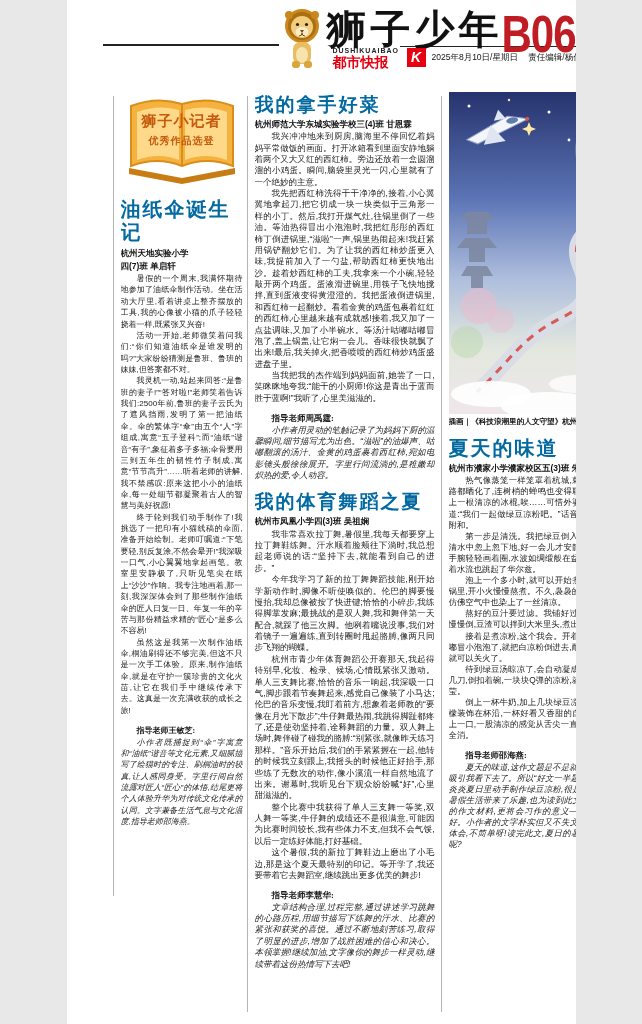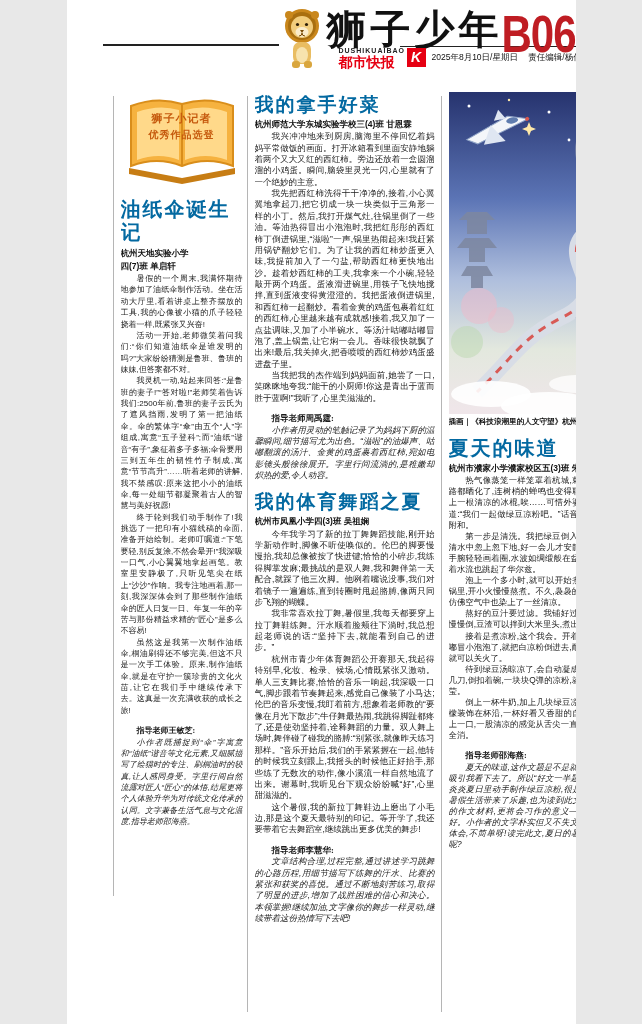--- a/index.html
+++ b/index.html
@@ -4,21 +4,21 @@
 <style>
   html,body{margin:0;padding:0;background:#e8e8e8;}
   .page{position:relative;width:509px;height:1024px;margin:0 auto;background:#ffffff;
         font-family:"Liberation Sans",sans-serif;color:#1a1a1a;overflow:hidden;}
 
   
   .m-rule-left{position:absolute;left:36px;top:44px;width:176px;height:2px;background:#222;}
   .m-rule-right{position:absolute;left:333px;top:46px;width:253px;height:1px;background:#222;}
   .lion{position:absolute;left:212px;top:5px;width:46px;height:64px;}
   .paper-title{position:absolute;left:260px;top:2px;font-size:40px;font-weight:bold;letter-spacing:4px;color:#111;}
-  .brand-block{position:absolute;left:272px;top:47px;width:80px;line-height:1;}
+  .brand-block{position:absolute;left:266px;top:47px;width:80px;line-height:1;}
   .brand-pinyin{font-size:7px;font-weight:bold;letter-spacing:1px;color:#222;}
   .brand-name{font-size:14px;font-weight:bold;color:#e60012;margin-top:1px;}
   .k-logo{position:absolute;left:340px;top:48px;width:19px;height:19px;background:#e60012;color:#fff;
           font-weight:bold;font-size:14px;text-align:center;line-height:19px;font-style:italic;}
   .dateline{position:absolute;left:365px;top:52px;font-size:8.5px;color:#111;white-space:nowrap;}
   .dateline span{margin-right:8px;}
   .page-label{position:absolute;right:0px;top:4px;font-size:42px;font-weight:900;color:#bf1d23;
               transform:scaleY(1.25);transform-origin:top;letter-spacing:-1px;}
 
   
@@ -40,21 +40,21 @@
   p.body{margin:0;text-indent:2em;text-align:justify;}
   .t-label{margin:9px 0 0 0;text-indent:2em;font-weight:bold;font-family:"Liberation Serif",serif;}
   .t-comment{margin:0;text-indent:2em;text-align:justify;font-family:Liberation Sans, sans-serif;
              font-style:italic;color:#222;}
 
   
   .badge{position:relative;width:118px;height:90px;margin:2px auto 6px auto;}
   .badge svg{position:absolute;left:0;top:0;}
   .badge-text{position:absolute;left:0;top:16px;width:100%;text-align:center;
               font-weight:bold;color:#c65a0e;line-height:1.5;}
-  .badge-text .b1{font-size:11px;letter-spacing:1px;}
+  .badge-text .b1{font-size:15px;letter-spacing:1px;}
   .badge-text .b2{font-size:10px;letter-spacing:1px;}
 
   
   .illo{width:210px;height:322px;display:block;}
   .illo-caption{font-size:7.6px;font-weight:bold;margin:3px 0 0 0;color:#111;
                 font-family:"Liberation Serif",serif;white-space:nowrap;overflow:hidden;}
 
   
   .host{position:absolute;left:602px;top:893px;writing-mode:vertical-rl;font-size:11px;
         letter-spacing:3px;color:#111;font-weight:bold;}
@@ -142,23 +142,24 @@
     <p class="body">我兴冲冲地来到厨房,脑海里不停回忆着妈妈平常做饭的画面。打开冰箱看到里面安静地躺着两个又大又红的西红柿。旁边还放着一盒圆溜溜的小鸡蛋。瞬间,脑袋里灵光一闪,心里就有了一个绝妙的主意。</p>
     <p class="body">我先把西红柿洗得干干净净的,接着,小心翼翼地拿起刀,把它切成一块一块类似于三角形一样的小丁。然后,我打开煤气灶,往锅里倒了一些油。等油热得冒出小泡泡时,我把红彤彤的西红柿丁倒进锅里,“滋啦”一声,锅里热闹起来!我赶紧用锅铲翻炒它们。为了让我的西红柿炒蛋更入味,我提前加入了一勺盐,帮助西红柿更快地出沙。趁着炒西红柿的工夫,我拿来一个小碗,轻轻敲开两个鸡蛋。蛋液滑进碗里,用筷子飞快地搅拌,直到蛋液变得黄澄澄的。我把蛋液倒进锅里,和西红柿一起翻炒。看着金黄的鸡蛋包裹着红红的西红柿,心里越来越有成就感!接着,我又加了一点盐调味,又加了小半碗水。等汤汁咕嘟咕嘟冒泡了,盖上锅盖,让它焖一会儿。香味很快就飘了出来!最后,我关掉火,把香喷喷的西红柿炒鸡蛋盛进盘子里。</p>
     <p class="body">当我把我的杰作端到妈妈面前,她尝了一口,笑眯眯地夸我:“能干的小厨师!你这是青出于蓝而胜于蓝啊!”我听了,心里美滋滋的。</p>
 
     <p class="t-label">指导老师周禹霆:</p>
     <p class="t-comment">小作者用灵动的笔触记录了为妈妈下厨的温馨瞬间,细节描写尤为出色。“滋啦”的油爆声、咕嘟翻滚的汤汁、金黄的鸡蛋裹着西红柿,宛如电影镜头般徐徐展开。字里行间流淌的,是稚嫩却炽热的爱,令人动容。</p>
 
     <div class="art-title">我的体育舞蹈之夏</div>
     <div class="byline">杭州市凤凰小学四(3)班 吴祖娴</div>
 
+    <p class="body">我非常喜欢拉丁舞,暑假里,我每天都要穿上拉丁舞鞋练舞。汗水顺着脸颊往下淌时,我总想起老师说的话:“坚持下去,就能看到自己的进步。”</p>
     <p class="body">今年我学习了新的拉丁舞舞蹈技能,刚开始学新动作时,脚像不听使唤似的。伦巴的脚要慢慢抬,我却总像被按了快进键;恰恰的小碎步,我练得脚掌发麻;最挑战的是双人舞,我和舞伴第一天配合,就踩了他三次脚。他咧着嘴说没事,我们对着镜子一遍遍练,直到转圈时甩起胳膊,像两只同步飞翔的蝴蝶。</p>
-    <p class="body">我非常喜欢拉丁舞,暑假里,我每天都要穿上拉丁舞鞋练舞。汗水顺着脸颊往下淌时,我总想起老师说的话:“坚持下去,就能看到自己的进步。”</p>
     <p class="body">杭州市青少年体育舞蹈公开赛那天,我起得特别早,化妆、检录、候场,心情既紧张又激动。单人三支舞比赛,恰恰的音乐一响起,我深吸一口气,脚步跟着节奏舞起来,感觉自己像装了小马达;伦巴的音乐变慢,我盯着前方,想象着老师教的“要像在月光下散步”;牛仔舞最热闹,我跳得脚趾都疼了,还是使劲坚持着,诠释舞蹈的力量。双人舞上场时,舞伴碰了碰我的胳膊:“别紧张,就像昨天练习那样。”音乐开始后,我们的手紧紧握在一起,他转的时候我立刻跟上,我摇头的时候他正好抬手,那些练了无数次的动作,像小溪流一样自然地流了出来。谢幕时,我听见台下观众纷纷喊“好”,心里甜滋滋的。</p>
+    <p class="body">整个比赛中我获得了单人三支舞一等奖,双人舞一等奖,牛仔舞的成绩还不是很满意,可能因为比赛时间较长,我有些体力不支,但我不会气馁,以后一定练好体能,打好基础。</p>
     <p class="body">这个暑假,我的新拉丁舞鞋边上磨出了小毛边,那是这个夏天最特别的印记。等开学了,我还要带着它去舞蹈室,继续跳出更多优美的舞步!</p>
 
     <p class="t-label">指导老师李慧华:</p>
     <p class="t-comment">文章结构合理,过程完整,通过讲述学习跳舞的心路历程,用细节描写下练舞的汗水、比赛的紧张和获奖的喜悦。通过不断地刻苦练习,取得了明显的进步,增加了战胜困难的信心和决心。本领掌握!继续加油,文字像你的舞步一样灵动,继续带着这份热情写下去吧!</p>
   </div>
 
   <div class="col col3">
 
     <svg class="illo" viewBox="0 0 210 322">
       <defs>

